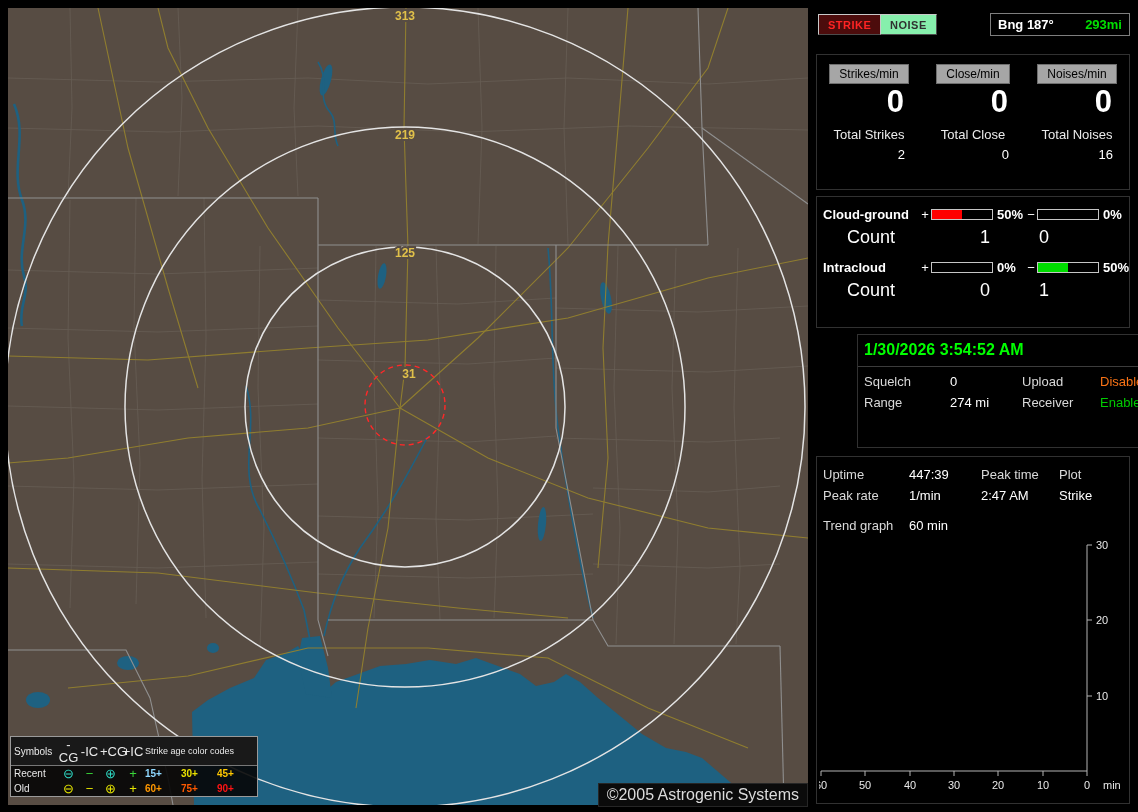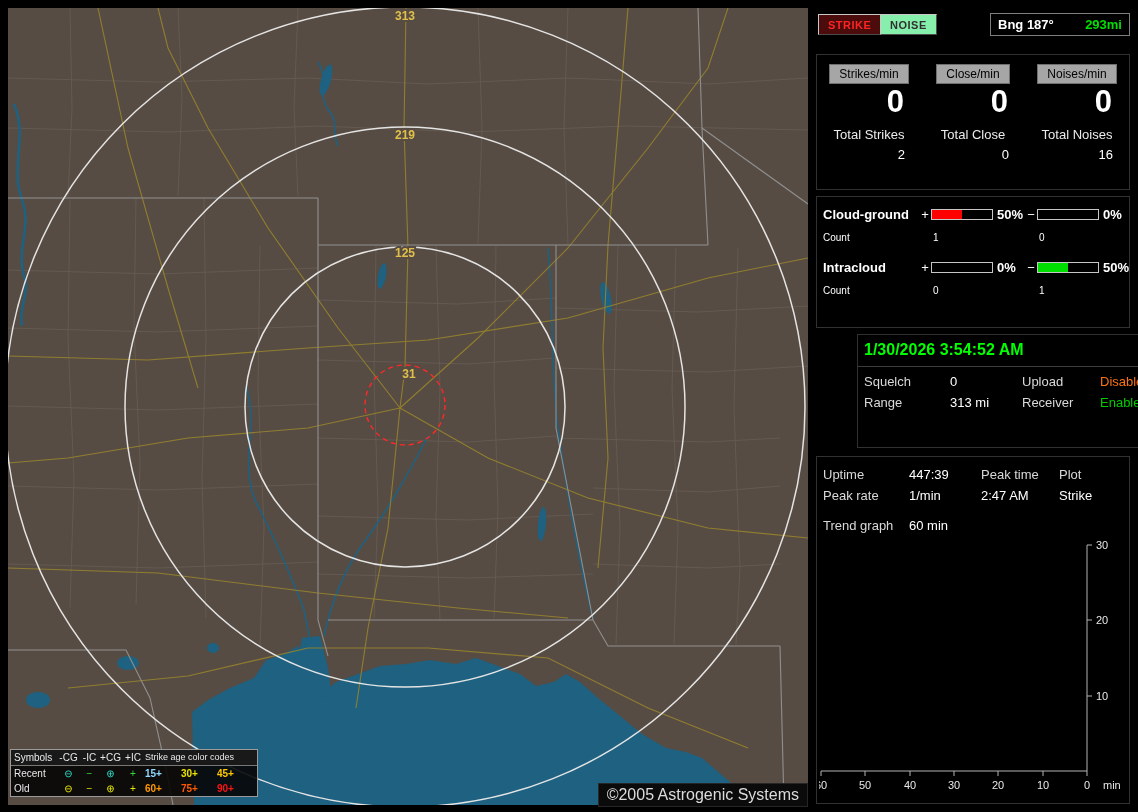--- a/index.html
+++ b/index.html
@@ -11,21 +11,21 @@
   .map { position:absolute; left:8px; top:8px; width:800px; height:797px; background:#574c43; }
   .map svg { display:block; }
 
   .legend { position:absolute; left:2px; bottom:8px; width:248px;
             background:rgba(6,6,6,.9); border:1px solid #9a9a9a;
             font-size:10px; color:#e8e8e8; }
   .lg-row { display:grid; grid-template-columns:44px 21px 21px 21px 24px 36px 36px 36px;
             align-items:center; padding:1px 3px; line-height:13px; }
   .lg-head { border-bottom:1px solid #777; background:#191919; }
   .lg-age-head { grid-column: 6 / 9; white-space:nowrap; font-size:9px; }
-  .sym { text-align:center; font-size:10px; }
+  .sym { text-align:center; font-size:13px; }
   .age { font-weight:bold; }
 
   .copyright { position:absolute; right:0px; bottom:-2px; background:#0b0b0b;
                color:#dcdcdc; font-size:16px; padding:2px 8px; border:1px solid #262626; }
 
   
   .sec { position:absolute; background:#000; border:1px solid #313131; }
 
   .topbar { position:absolute; left:816px; top:12px; width:314px; height:28px; }
   .btn { position:absolute; top:2px; height:21px; font-size:11px; font-weight:bold;
@@ -51,21 +51,21 @@
   .dist { left:816px; top:196px; width:314px; height:132px; }
   .dist-title { font-size:13px; color:#d6d6d6; padding:4px 6px 3px;
                 border-bottom:1px solid #8b8b8b; }
   .drow { display:flex; align-items:center; height:24px; padding-left:6px; font-size:13px; }
   .drow .dlabel { width:96px; font-weight:bold; }
   .dsign { width:12px; text-align:center; }
   .dbar { width:62px; height:11px; border:1px solid #c6c6c6; background:#000; }
   .dbar > div { height:100%; }
   .dpct { width:32px; font-weight:bold; padding-left:4px; }
   .dpct2 { width:30px; font-weight:bold; padding-left:4px; }
-  .crow { display:flex; height:22px; align-items:center; padding-left:6px; font-size:10px; }
+  .crow { display:flex; height:22px; align-items:center; padding-left:6px; font-size:18px;text-align:center; }
   .crow .dlabel { width:96px; font-weight:normal; }
   .cspace { width:12px; }
   .cval { width:106px; padding-left:2px; }
   .cval2 { padding-left:2px; }
 
   .status { left:857px; top:334px; width:314px; height:114px; }
   .ts { font-size:16px; font-weight:bold; padding:6px 6px 7px; border-bottom:1px solid #3c3c3c; }
   .grid4 { display:grid; grid-template-columns:86px 72px 78px 1fr;
            padding:2px 0 2px 6px; font-size:13px; line-height:17px; }
   .glabel { color:#d9d9d9; }
@@ -293,21 +293,21 @@
   <div class="sec status">
     <div class="ts" style="color: rgb(0, 255, 0);">1/30/2026 3:54:52 AM</div>
     <div class="grid4" style="margin-top:4px;">
       <span class="glabel">Squelch</span>
       <span class="gval">0</span>
       <span class="glabel">Upload</span>
       <span class="gval" style="color: #f97316;">Disabled</span>
     </div>
     <div class="grid4">
       <span class="glabel">Range</span>
-      <span class="gval">313 mi</span>
+      <span class="gval">274 mi</span>
       <span class="glabel">Receiver</span>
       <span class="gval" style="color: rgb(0, 204, 0);">Enabled</span>
     </div>
   </div>
 
   <div class="sec stats">
     <div class="grid4">
       <span class="glabel">Uptime</span>
       <span class="gval">447:39</span>
       <span class="glabel">Peak time</span>

